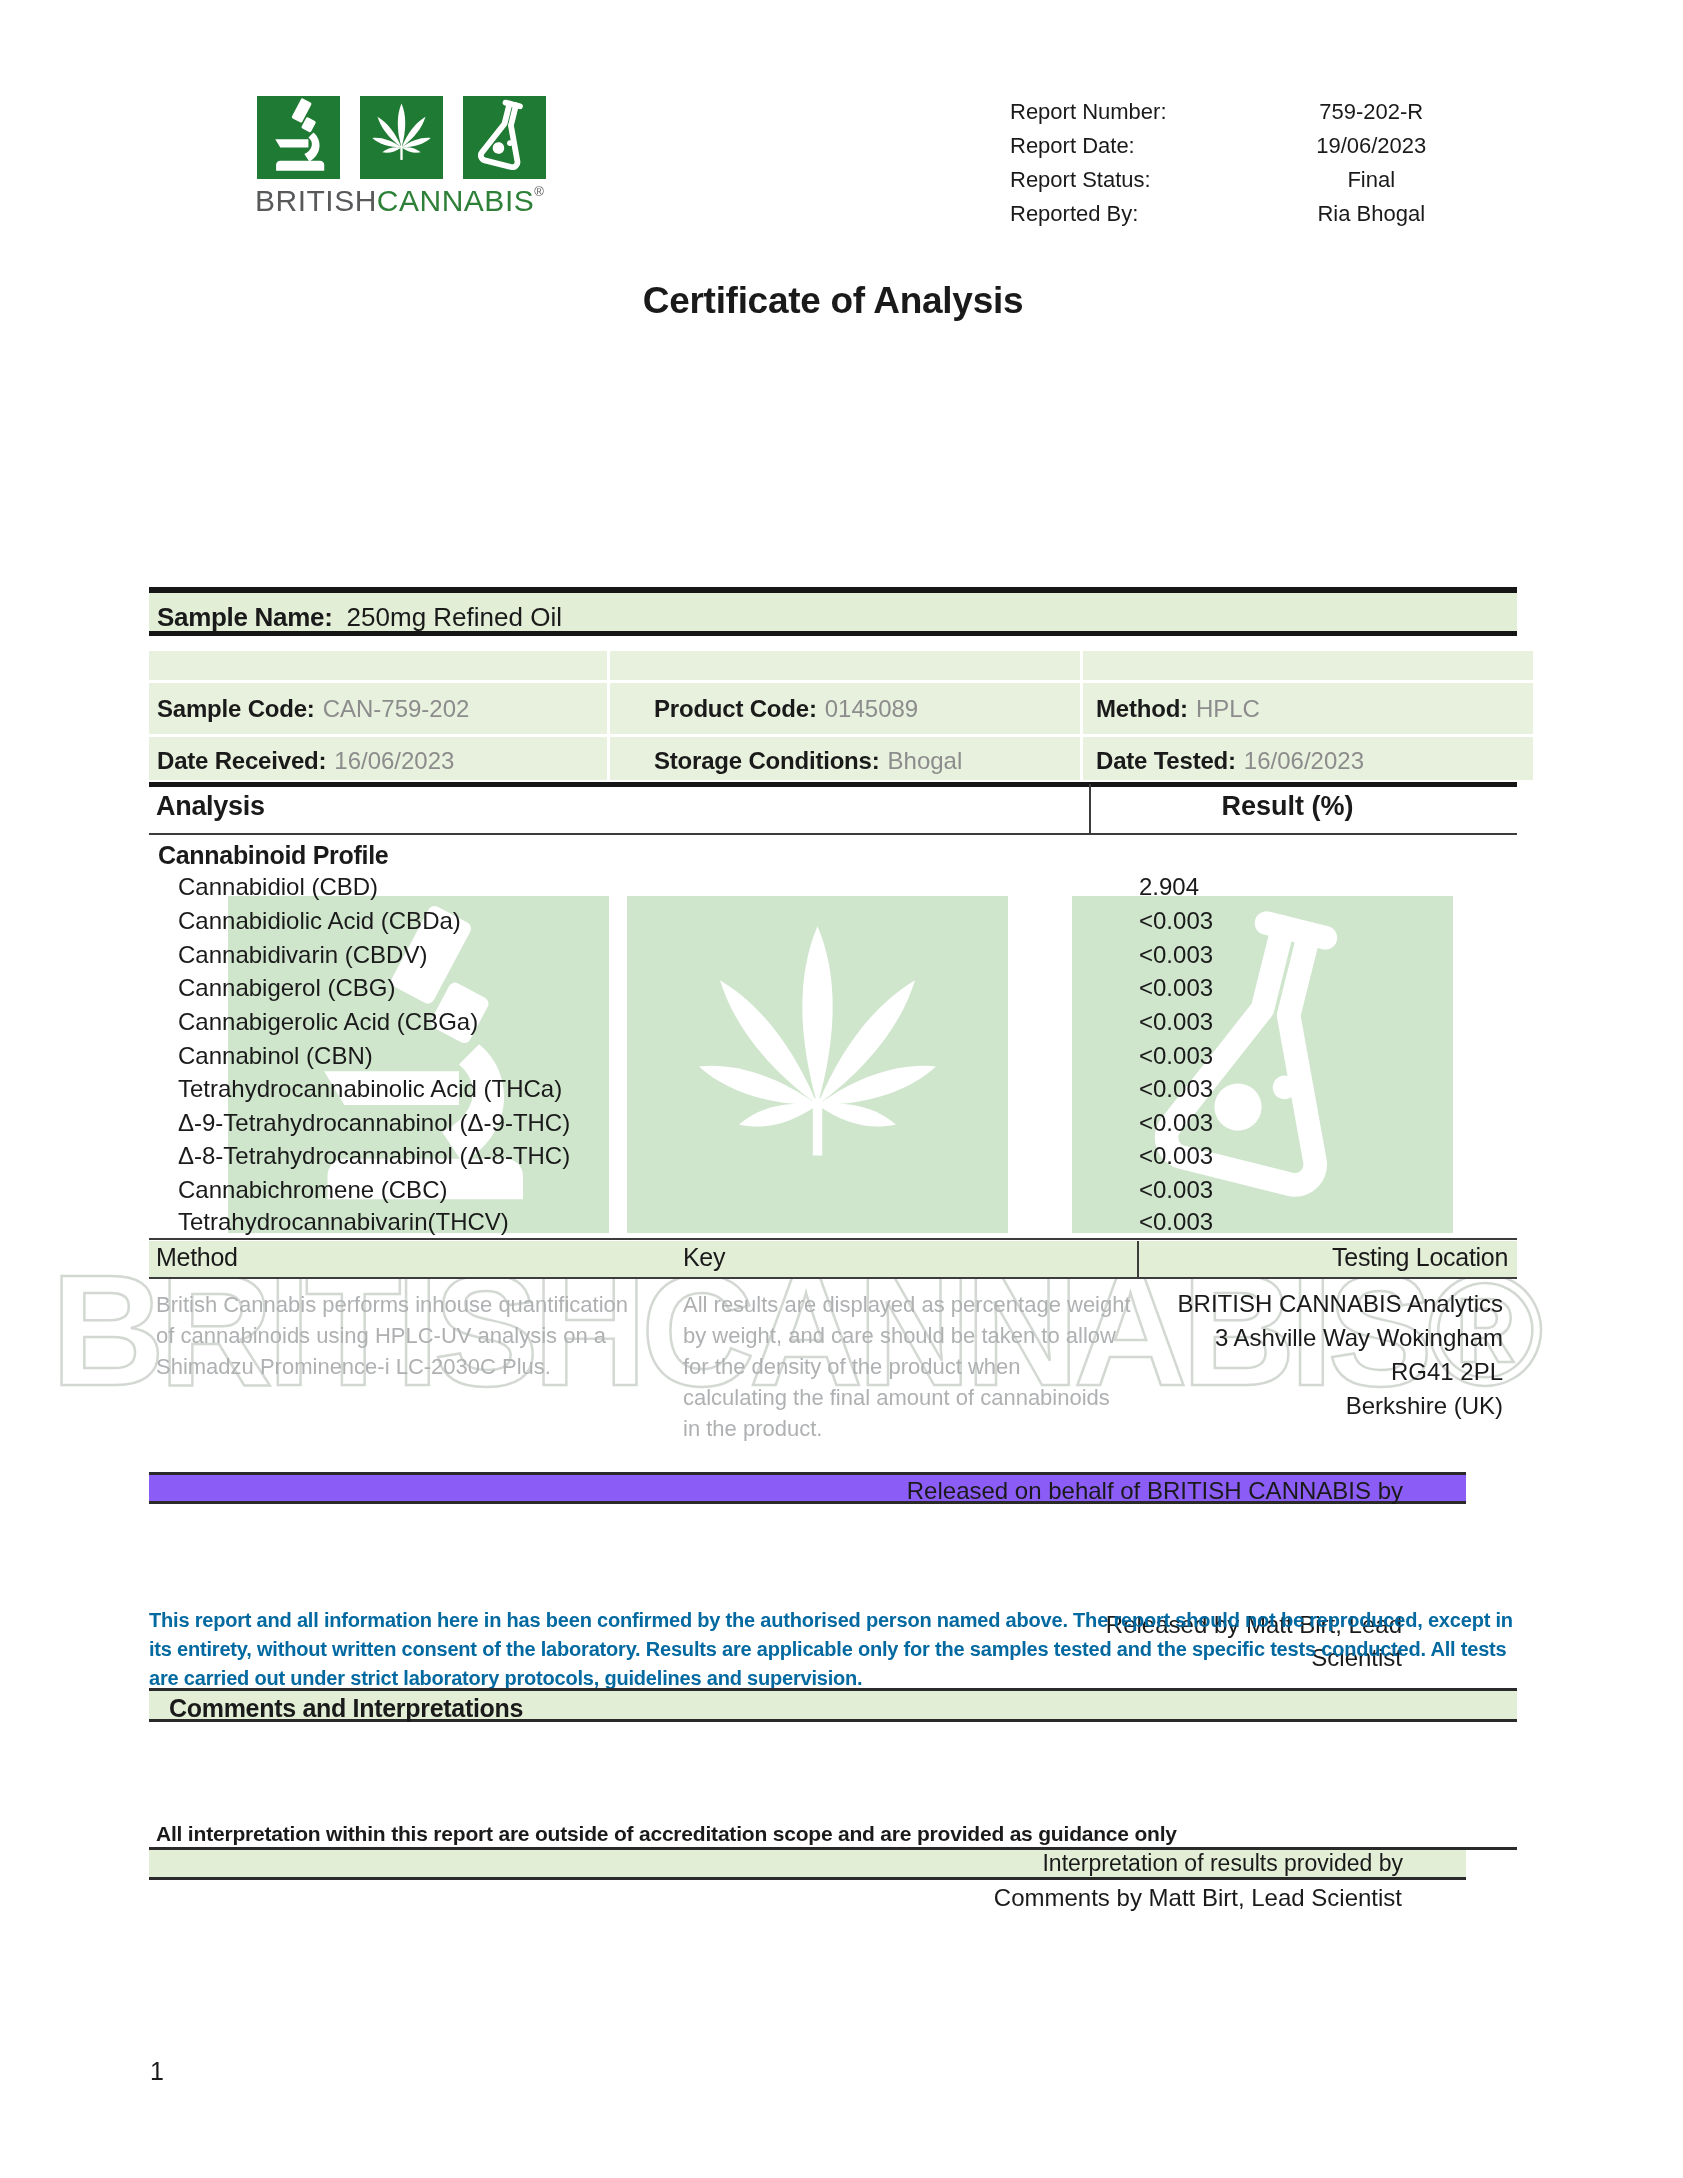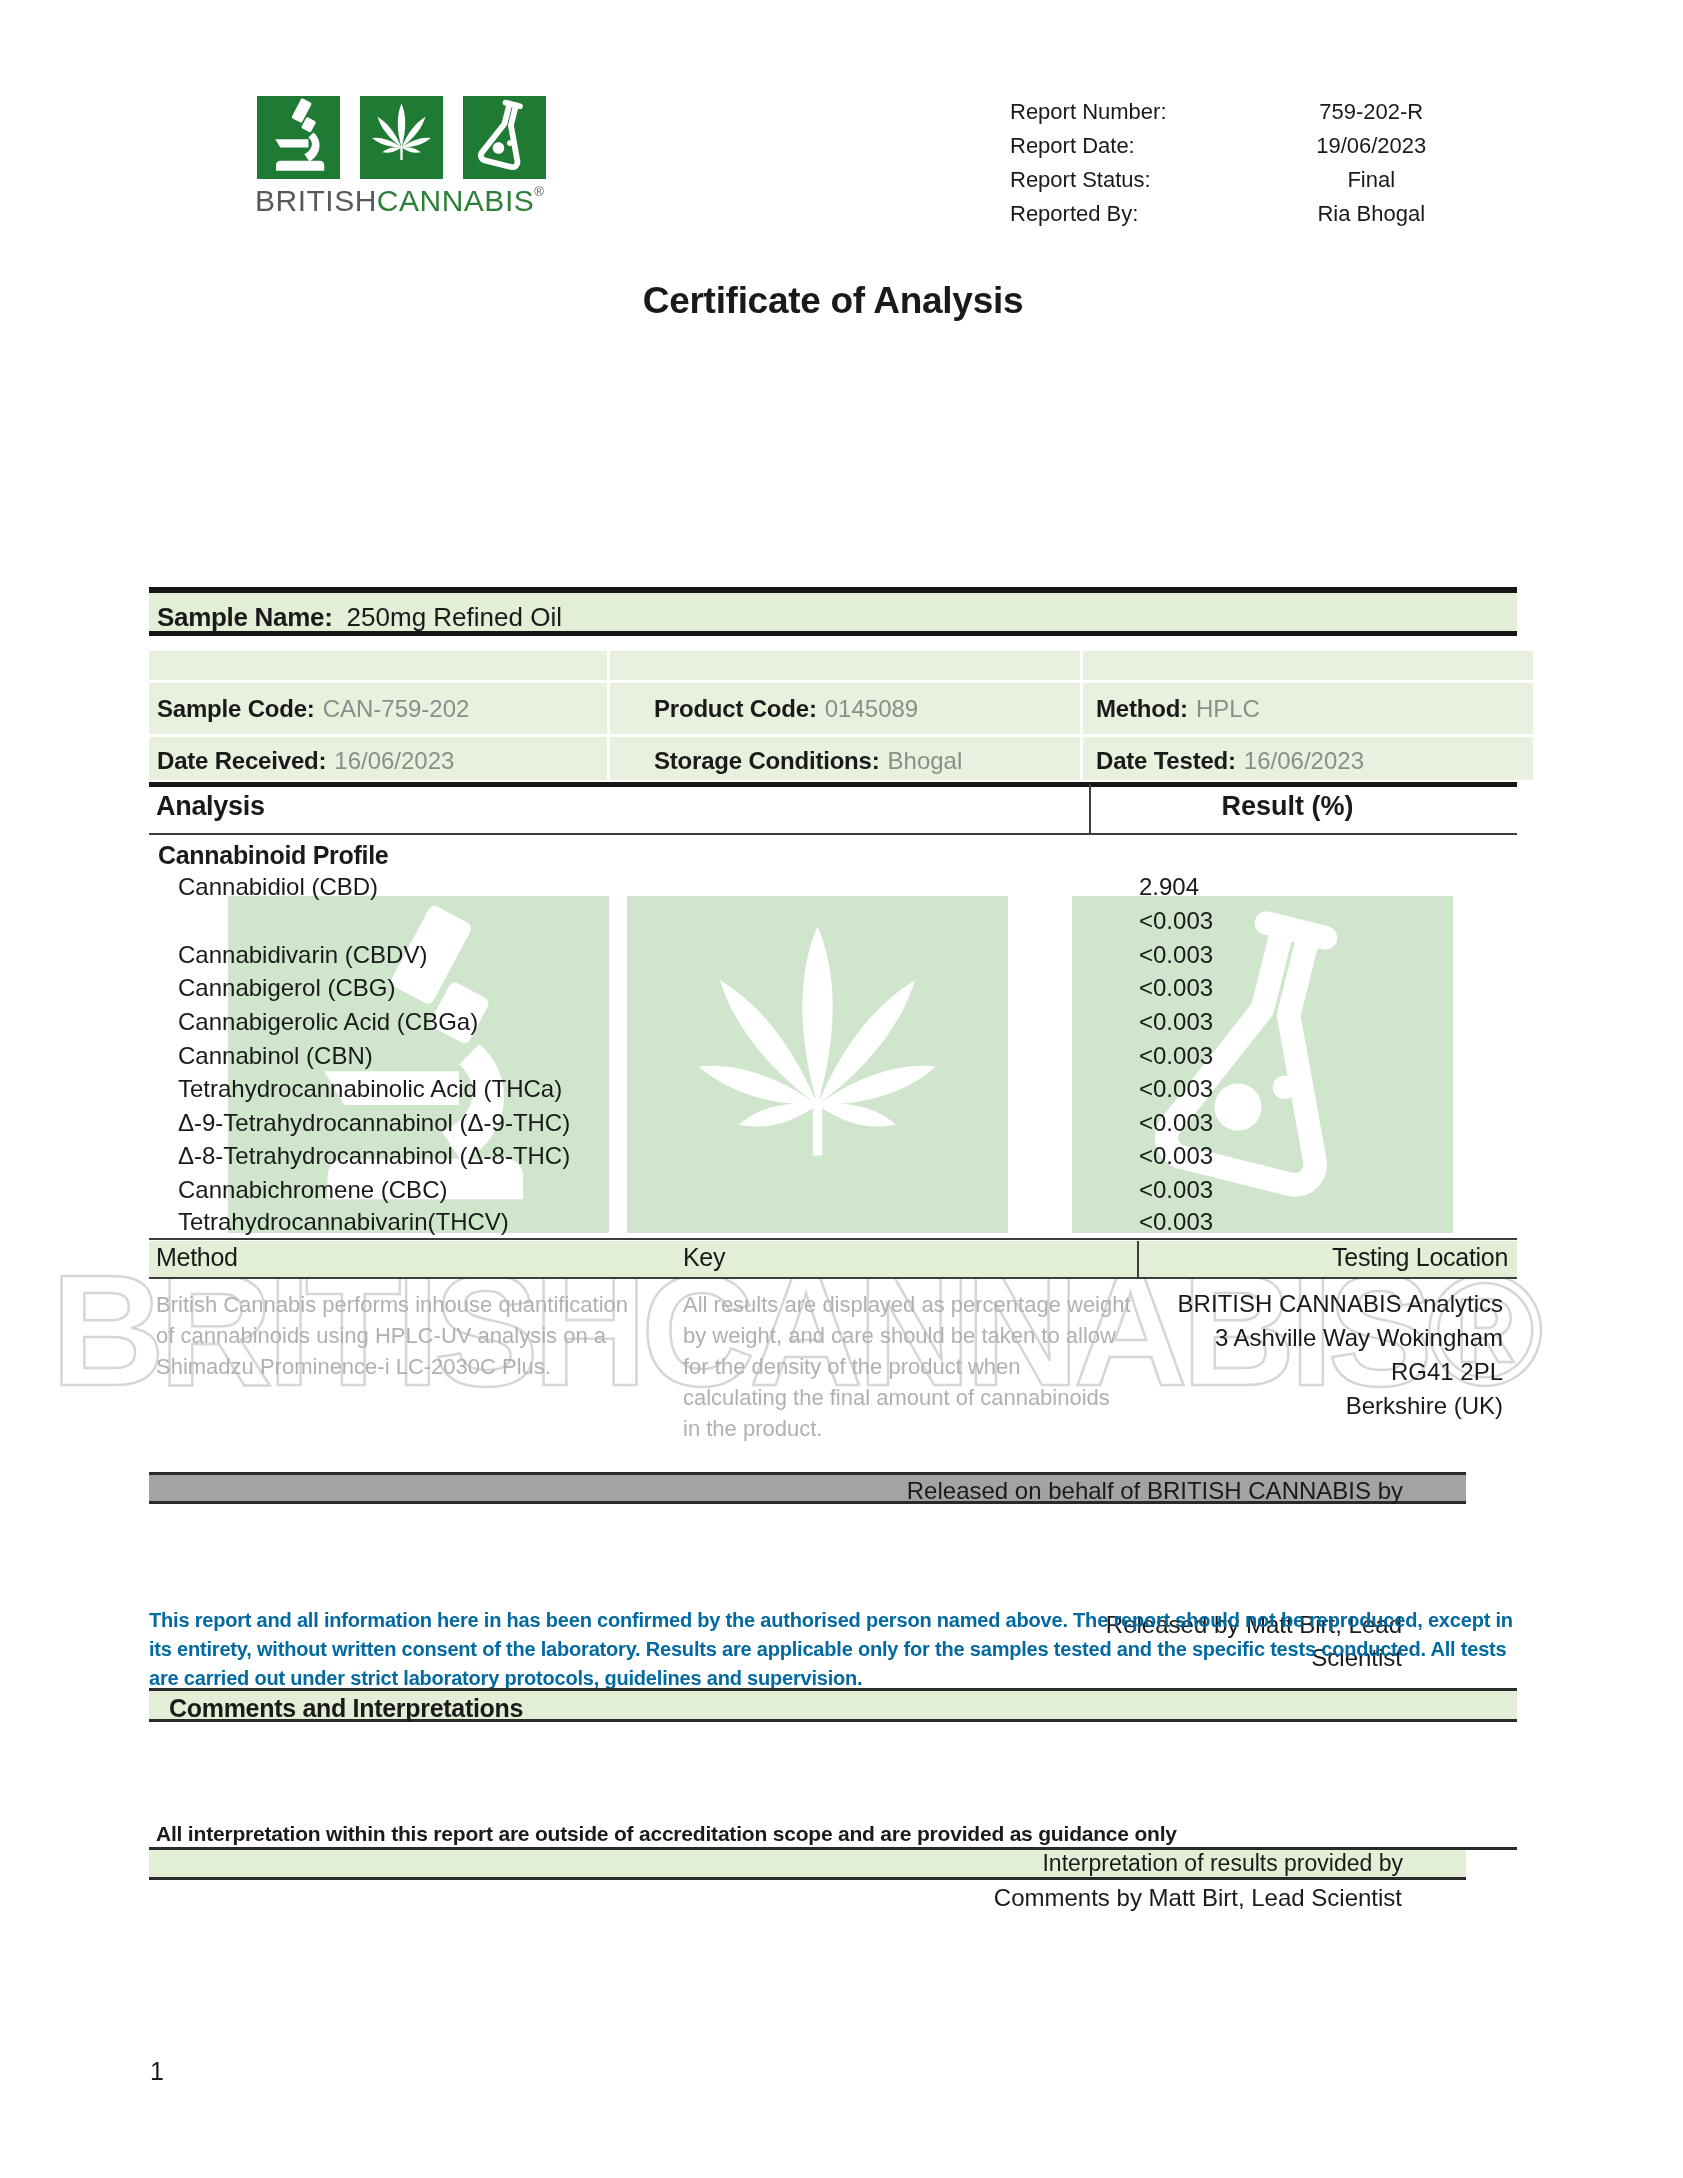--- a/index.html
+++ b/index.html
@@ -66,21 +66,21 @@
   .mk-h{top:1243px;font-size:25px;letter-spacing:-0.3px;z-index:3;}
   .mk-method-h{left:156px;}
   .mk-key-h{left:683px;}
   .mk-loc-h{left:1148px;width:360px;text-align:right;}
   .mk-par{top:1289px;font-size:22px;line-height:31px;color:#aeb0b2;z-index:3;}
   .mk-method-p{left:156px;width:515px;}
   .mk-key-p{left:683px;width:455px;}
   .mk-loc{left:990px;top:1287px;width:513px;text-align:right;font-size:24px;line-height:34px;z-index:3;}
 
   
-  .rel-band{left:149px;top:1472px;width:1317px;background:#a3a3a3;border-top:3px solid #2a2a2a;border-bottom:3px solid #2a2a2a;height:32px;line-height:32px;text-align:right;padding-right:63px;box-sizing:border-box;font-size:24px;z-index:3;}
+  .rel-band{left:149px;top:1472px;width:1317px;background:#8b5cf6;border-top:3px solid #2a2a2a;border-bottom:3px solid #2a2a2a;height:32px;line-height:32px;text-align:right;padding-right:63px;box-sizing:border-box;font-size:24px;z-index:3;}
   .rel-by{left:1085px;top:1608px;width:317px;text-align:right;font-size:24px;line-height:33px;z-index:3;}
 
   
   .disclaimer{left:149px;top:1606px;width:1378px;font-size:20px;font-weight:bold;letter-spacing:-0.2px;line-height:29px;color:#0369a1;z-index:3;}
 
   
   .com-band{left:149px;top:1688px;width:1368px;background:#e3eed7;border-top:3px solid #2a2a2a;border-bottom:3px solid #2a2a2a;height:34px;line-height:34px;padding-left:20px;box-sizing:border-box;font-size:25px;font-weight:bold;letter-spacing:-0.3px;z-index:3;}
 
   
   .int-note{left:156px;top:1822px;font-size:21px;font-weight:bold;letter-spacing:-0.2px;z-index:3;}
@@ -225,20 +225,21 @@
 
   <div class="abs an-topline"></div>
   <div class="abs an-header">Analysis</div>
   <div class="abs an-result-header">Result (%)</div>
   <div class="abs an-vdiv"></div>
   <div class="abs an-hline1"></div>
   <div class="abs an-profile">Cannabinoid Profile</div>
 
   <div class="abs an-analyte" style="top:873px">Cannabidiol (CBD)</div>
   <div class="abs an-result" style="top:873px">2.904</div>
+  <div class="abs an-analyte" style="top:907px">Cannabidiolic Acid (CBDa)</div>
   <div class="abs an-result" style="top:907px">&lt;0.003</div>
   <div class="abs an-analyte" style="top:941px">Cannabidivarin (CBDV)</div>
   <div class="abs an-result" style="top:941px">&lt;0.003</div>
   <div class="abs an-analyte" style="top:974px">Cannabigerol (CBG)</div>
   <div class="abs an-result" style="top:974px">&lt;0.003</div>
   <div class="abs an-analyte" style="top:1008px">Cannabigerolic Acid (CBGa)</div>
   <div class="abs an-result" style="top:1008px">&lt;0.003</div>
   <div class="abs an-analyte" style="top:1042px">Cannabinol (CBN)</div>
   <div class="abs an-result" style="top:1042px">&lt;0.003</div>
   <div class="abs an-analyte" style="top:1075px">Tetrahydrocannabinolic Acid (THCa)</div>

